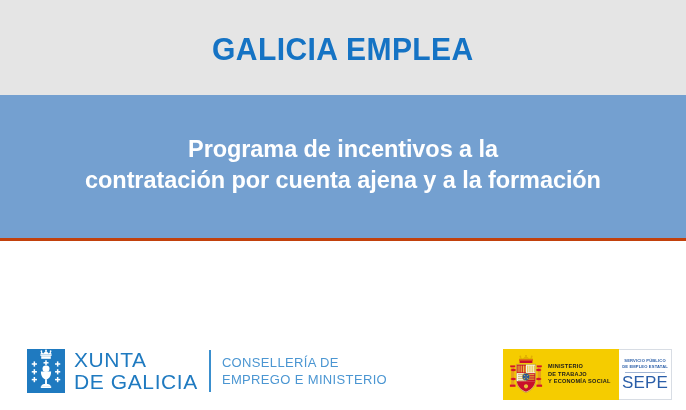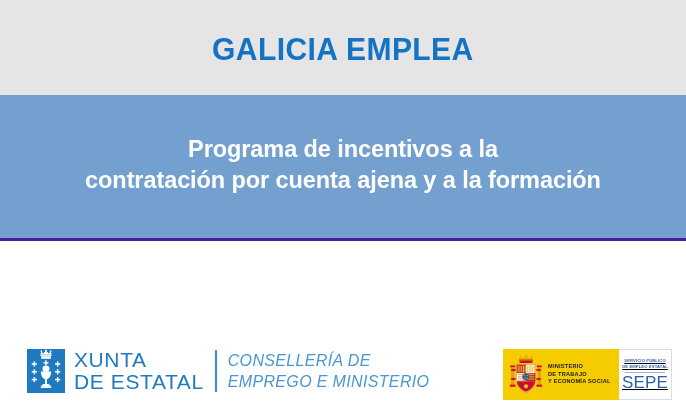--- a/index.html
+++ b/index.html
@@ -44,21 +44,21 @@
 
   
   .blue-band {
     position: absolute;
     left: 0;
     top: 95px;
     width: 686px;
     height: 146px;
     background: #74a0d0;
     box-sizing: border-box;
-    border-bottom: 3px solid #4c1d95;
+    border-bottom: 3px solid #c2410c;
     display: flex;
     align-items: center;
     justify-content: center;
   }
   .band-inner {
     width: 100%;
     text-align: center;
     padding-bottom: 4px;
   }
   .subtitle-line {
@@ -113,26 +113,25 @@
   .xunta-divider {
     width: 2px;
     height: 42px;
     background: #3a8fce;
     margin-left: 11px;
     margin-right: 11px;
     flex: 0 0 auto;
   }
   .conselleria {
     color: #4b96d2;
-    font-size: 16px;
+    font-size: 13px;
     font-weight: 400;
     line-height: 1.33;
     letter-spacing: 0.35px;
     white-space: nowrap;
-    font-style: italic;
   }
   .conselleria span { display: block; }
 
   
   .gov-block {
     position: absolute;
     left: 503px;
     top: 64px;
     display: flex;
     align-items: stretch;
@@ -166,21 +165,20 @@
     width: 53px;
     background: #ffffff;
     border: 1px solid #d8dde4;
     border-left: none;
     box-sizing: border-box;
     display: flex;
     flex-direction: column;
     align-items: center;
     justify-content: center;
     padding: 3px 14px;
-    text-decoration: underline;
   }
   .sepe-top {
     color: #2a5ea8;
     font-size: 4.1px;
     line-height: 1.45;
     font-weight: 700;
     letter-spacing: 0.15px;
     text-align: center;
     white-space: nowrap;
   }
@@ -259,21 +257,21 @@
           <path d="M13.9 22.6 H24.1 C24.1 27.4 21.9 30.4 19 30.4 C16.1 30.4 13.9 27.4 13.9 22.6 Z"></path>
           <rect x="18.05" y="30.2" width="1.9" height="5.0"></rect>
           <path d="M14.3 37.4 C14.3 35.7 16.2 35.1 19 35.1 C21.8 35.1 23.7 35.7 23.7 37.4 Z"></path>
           <rect x="13.7" y="37.2" width="10.6" height="1.7" rx="0.6"></rect>
         </g>
       </svg>
     </div>
 
     <div class="xunta-word">
       <span class="l1">XUNTA</span>
-      <span class="l2">DE ESTATAL</span>
+      <span class="l2">DE GALICIA</span>
     </div>
 
     <div class="xunta-divider"></div>
 
     <div class="conselleria">
       <span>CONSELLERÍA DE</span>
       <span>EMPREGO E MINISTERIO</span>
     </div>
   </div>
 

